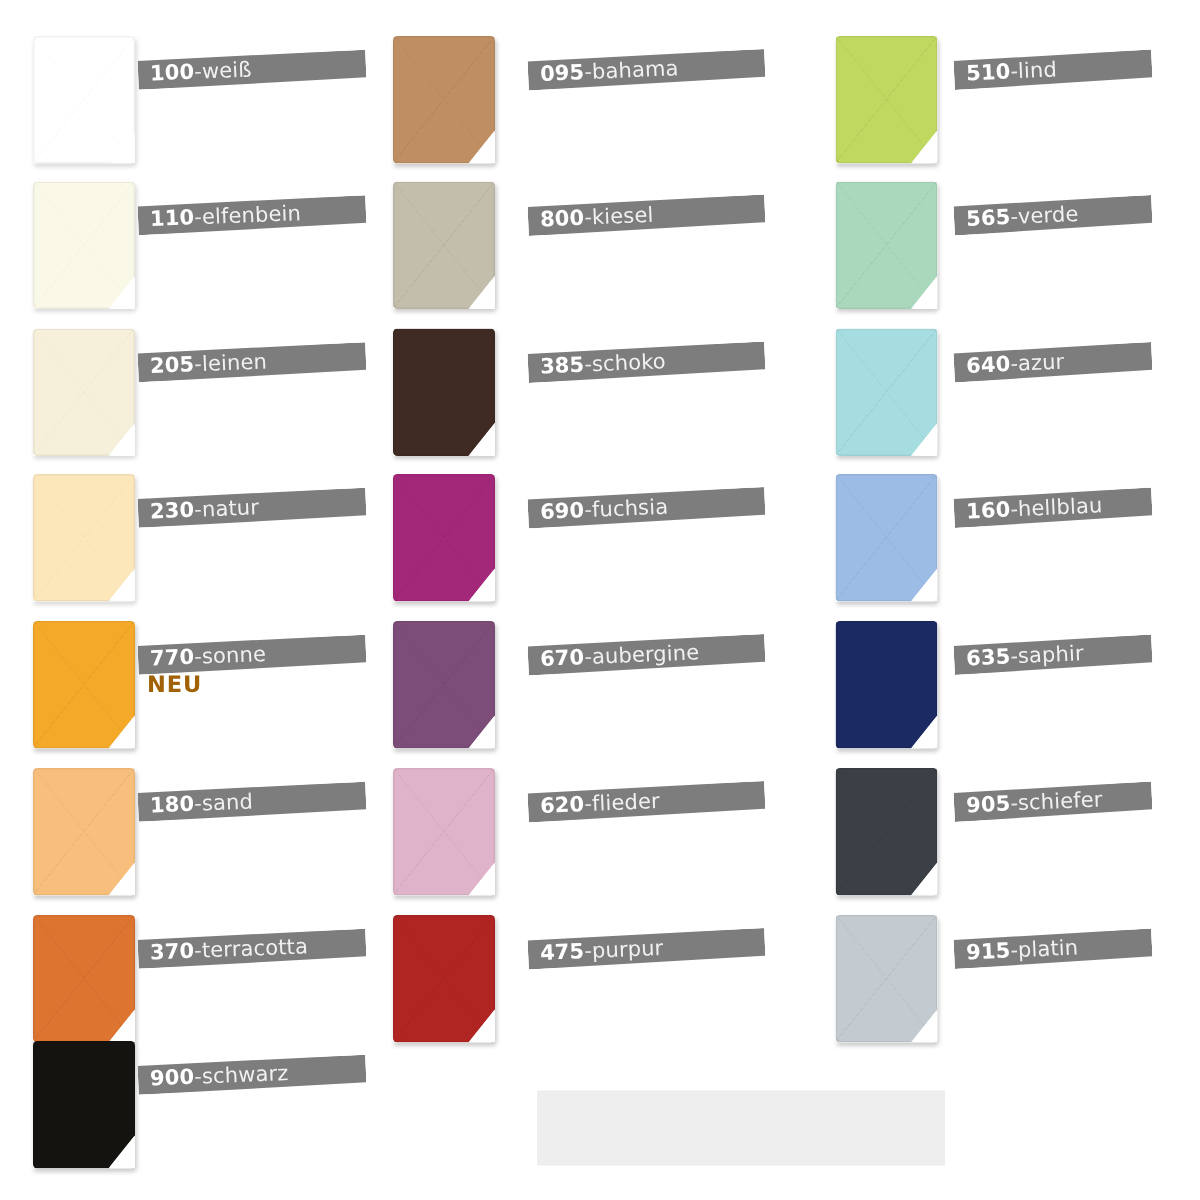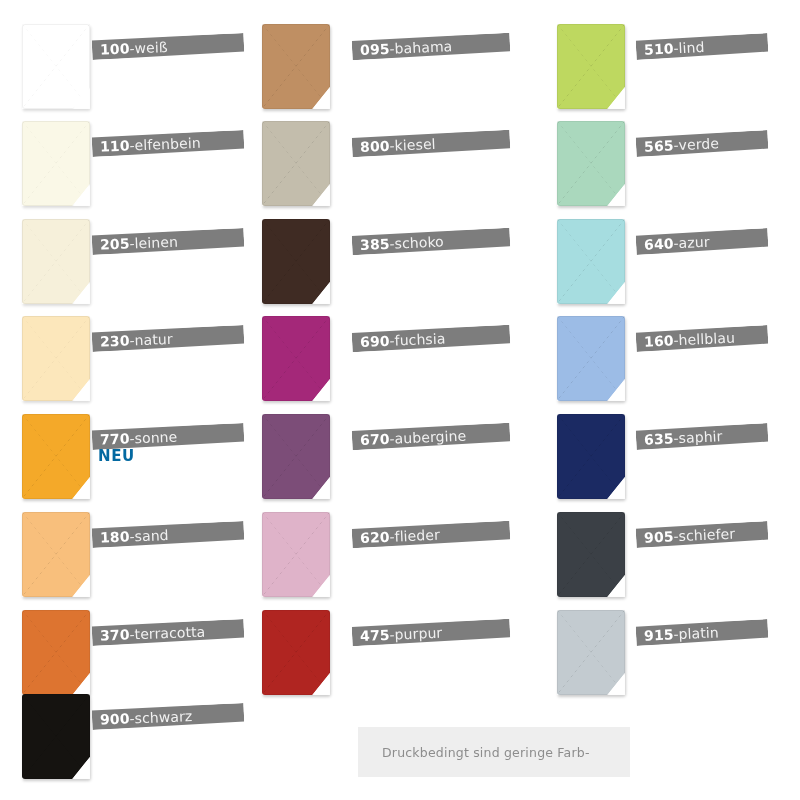--- a/index.html
+++ b/index.html
@@ -154,21 +154,21 @@
         <div class="crease"></div>
         <div class="edge"></div>
         <div class="fold"></div>
       </div>
     </div>
     <div class="banner" style="left: 92px; top: 426px; width: 152px; background: rgb(125, 125, 125); transform: rotate(-2.2deg);">
       <span class="code">770</span>
       <span class="dash">-</span>
       <span class="cname">sonne</span>
     </div>
-    <div class="neu" style="left: 98px; top: 447px; color: #0369a1;">NEU</div>
+    <div class="neu" style="left: 98px; top: 447px; color: #a16207;">NEU</div>
     <div class="swatch-cell" style="left: 22px; top: 512px;">
       <div class="swatch">
         <div class="paper" style="background: rgb(248, 191, 124);"></div>
         <div class="crease"></div>
         <div class="edge"></div>
         <div class="fold"></div>
       </div>
     </div>
     <div class="banner" style="left: 92px; top: 524px; width: 152px; background: rgb(125, 125, 125); transform: rotate(-2.2deg);">
       <span class="code">180</span>
@@ -379,14 +379,13 @@
       </div>
     </div>
     <div class="banner" style="left: 636px; top: 622px; width: 132px; background: rgb(125, 125, 125); transform: rotate(-2.6deg);">
       <span class="code">915</span>
       <span class="dash">-</span>
       <span class="cname">platin</span>
     </div>
   </div>
 
 <div id="disclaimer">
-  <span>Druckbedingt sind geringe Farb-</span>
 </div>
 
 </body></html>

